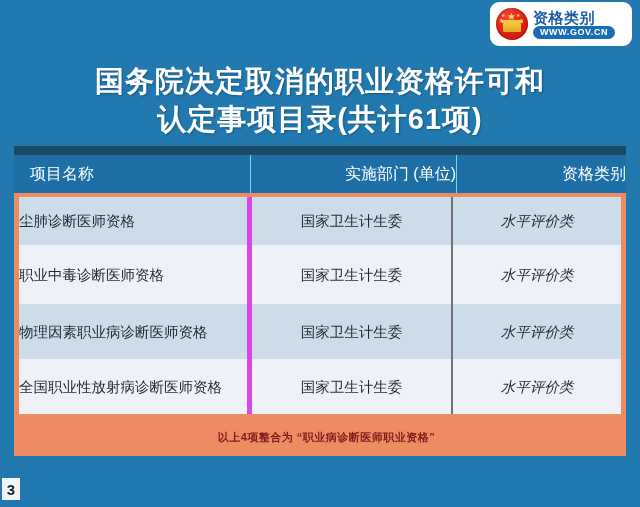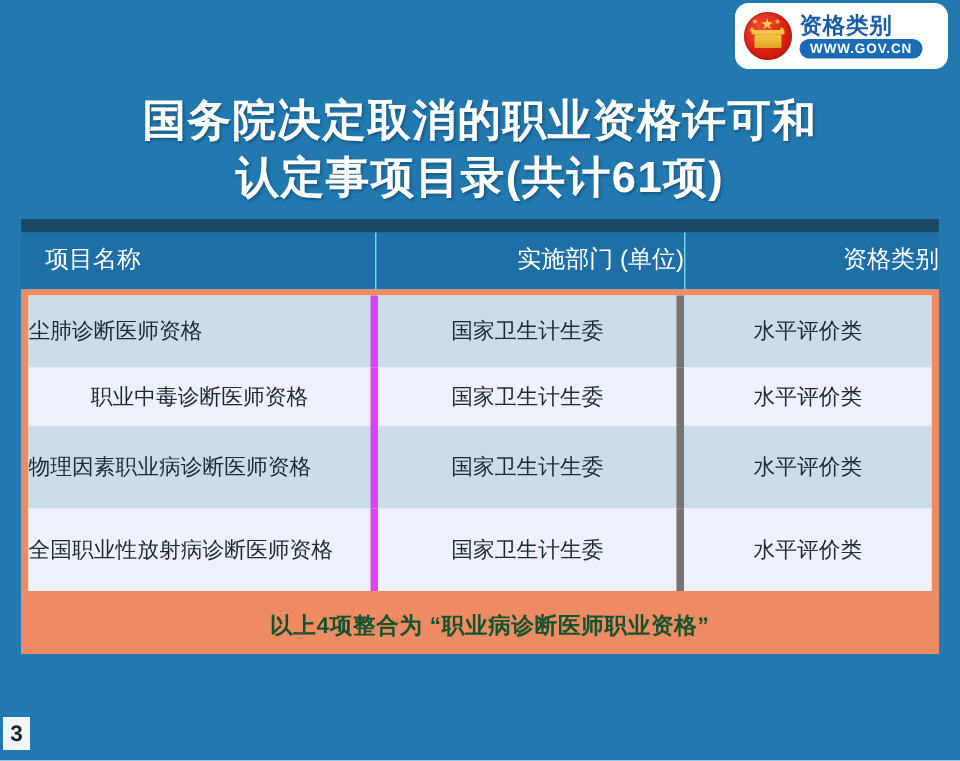--- a/index.html
+++ b/index.html
@@ -157,35 +157,35 @@
   .td {
     font-size: 14.5px;
     color: #1d2a33;
     display: flex;
     align-items: center;
     box-sizing: border-box;
     line-height: 20px;
   }
   .td.c1 { width: 228px; padding-left: 0; }
   .td.c2 { width: 204px; justify-content: center; border-left: 5px solid #d946ef; }
-  .td.c3 { width: 170px; justify-content: center; border-left: 5px solid #737373; }
+  .td.c3 { width: 170px; justify-content: center; border-left: 2px solid #737373; font-style: italic; }
   .r1 .td { height: 48px; }
-  .r2 .td { height: 39px; justify-content: center; }
+  .r2 .td { height: 59px; }
   .r3 .td { height: 55px; }
   .r4 .td { height: 55px; }
   .td.c1 .wrap { display: block; }
 
   .tfoot {
     background: #ee8b63;
     height: 37px;
     display: flex;
     align-items: center;
     justify-content: center;
-    color: #14532d;
-    font-size: 15px;
+    color: #7f1d1d;
+    font-size: 11px;
     font-weight: bold;
     letter-spacing: .5px;
     padding-left: 13px;
   }
 
   
   .page-badge {
     position: absolute;
     left: 2px;
     bottom: 7px;

